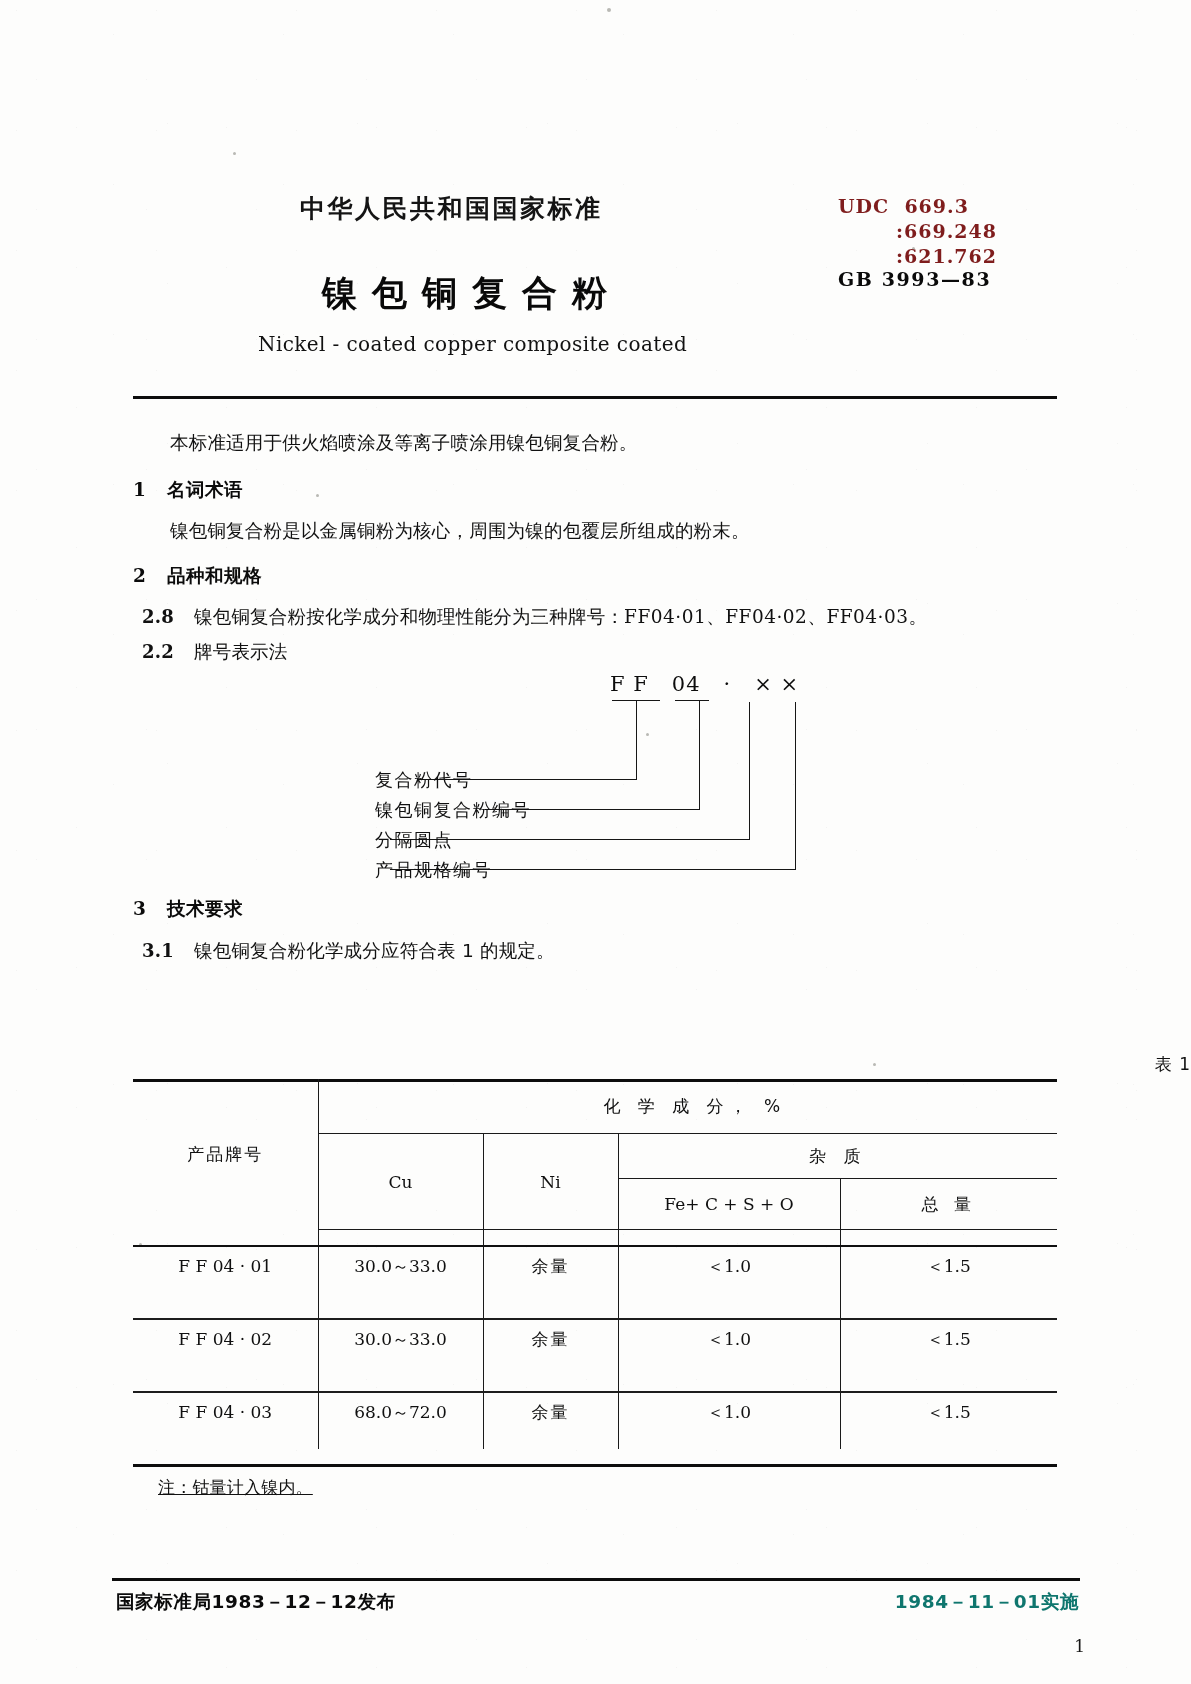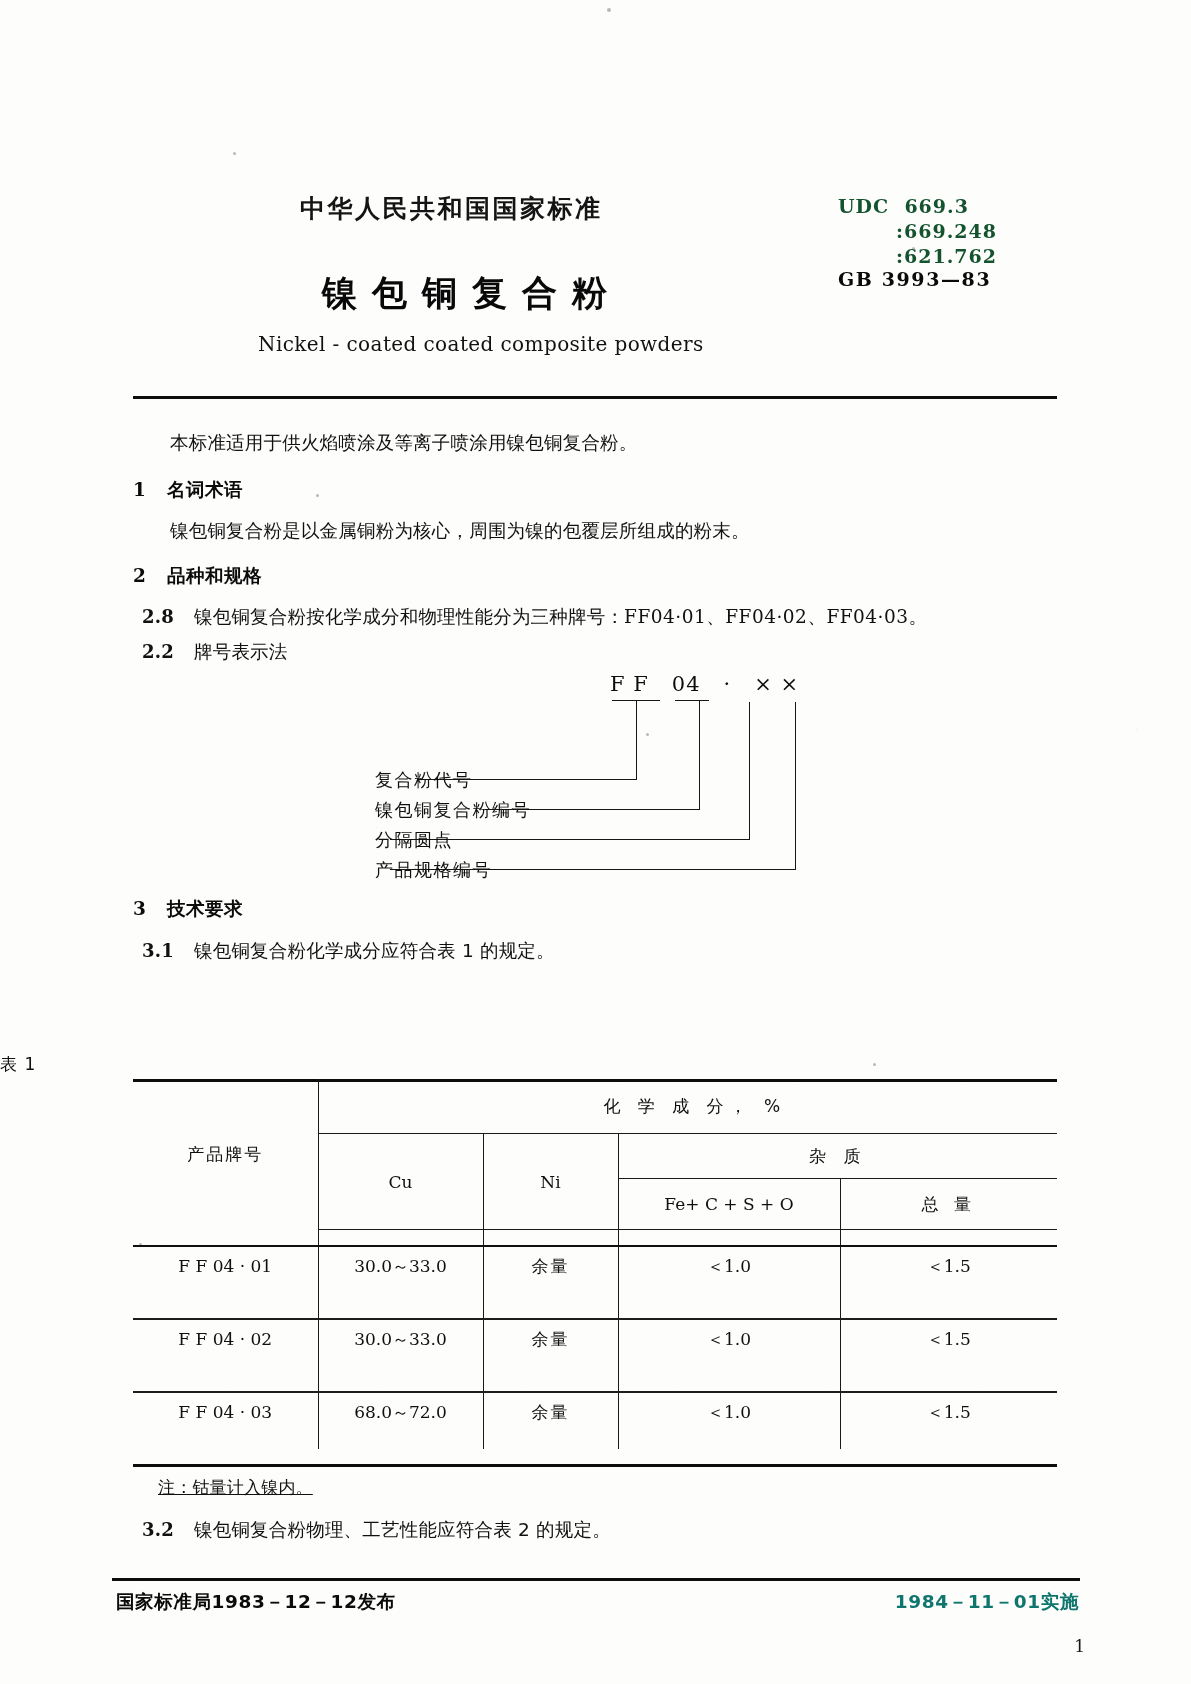--- a/index.html
+++ b/index.html
@@ -72,21 +72,21 @@
     letter-spacing: 0.4px;
     color: #121212;
   }
   .udc-block {
     position: absolute;
     left: 838px;
     top: 14px;
     font-family: "DejaVu Serif", "Liberation Serif", serif;
     font-weight: 700;
     font-size: 19px;
-    color: #14532d;
+    color: #7f1d1d;
     line-height: 25px;
   }
   .udc-block .ln { white-space: pre; letter-spacing: 1px; }
   .udc-block .ind { padding-left: 58px; }
   .gb-no {
     position: absolute;
     left: 838px;
     top: 88px;
     font-family: "DejaVu Serif", "Liberation Serif", serif;
     font-weight: 700;
@@ -178,21 +178,21 @@
     height: 1.4px;
     background: #161616;
   }
 
   
   .tbl-caption {
     position: absolute;
     top: 1053px;
     left: 0;
     width: 1191px;
-    text-align: left;
+    text-align: right;
     font-family: "DejaVu Sans", "Liberation Sans", sans-serif;
     font-size: 17px;
     color: #111;
     letter-spacing: 1px;
   }
   table.spec {
     position: absolute;
     left: 133px;
     top: 1079px;
     width: 924px;
@@ -285,21 +285,21 @@
   <div class="speck" style="left:316px;top:494px;width:3px;height:3px;"></div>
   <div class="speck" style="left:646px;top:733px;width:3px;height:3px;"></div>
   <div class="speck" style="left:873px;top:1063px;width:3px;height:3px;"></div>
   <div class="speck" style="left:139px;top:1243px;width:3px;height:3px;"></div>
 
   <div class="hdr-zone">
     <div class="natl-std">中华人民共和国国家标准</div>
 
     <div class="doc-title">镍包铜复合粉</div>
 
-    <div class="doc-title-en">Nickel - coated coated composite powders</div>
+    <div class="doc-title-en">Nickel - coated copper composite coated</div>
 
     <div class="udc-block">
       <div class="ln">UDC  669.3</div>
       <div class="ln ind">:669.248</div>
       <div class="ln ind">:621.762</div>
     </div>
 
     <div class="gb-no">GB 3993—83</div>
   </div>
 
@@ -411,22 +411,19 @@
     </tbody>
   </table>
 
   <div class="midline" style="top:1245px; height:2.4px; background:#101010;"></div>
   <div class="midline" style="top:1318px;"></div>
   <div class="midline" style="top:1391px;"></div>
   <div class="thickline-top" style="top:1464px; height:2.6px;"></div>
 
   <div class="para" style="left:158px; top:1476px; font-size:17px;text-decoration:underline;">注：钴量计入镍内。</div>
 
-  <div class="para" style="left:142px; top:1517px;">
-    <span class="sub-num">3.2</span><span>镍包铜复合粉物理、工艺性能应符合表 2 的规定。</span>
-  </div>
 
   <div class="rule-bottom" style="top:1578px;"></div>
   <div class="foot-left" style="top:1589px;">国家标准局1983－12－12发布</div>
   <div class="foot-right" style="top:1589px;">1984－11－01实施</div>
   <div class="page-no" style="top:1636px;">1</div>
 
 </div>
 
 </body></html>

